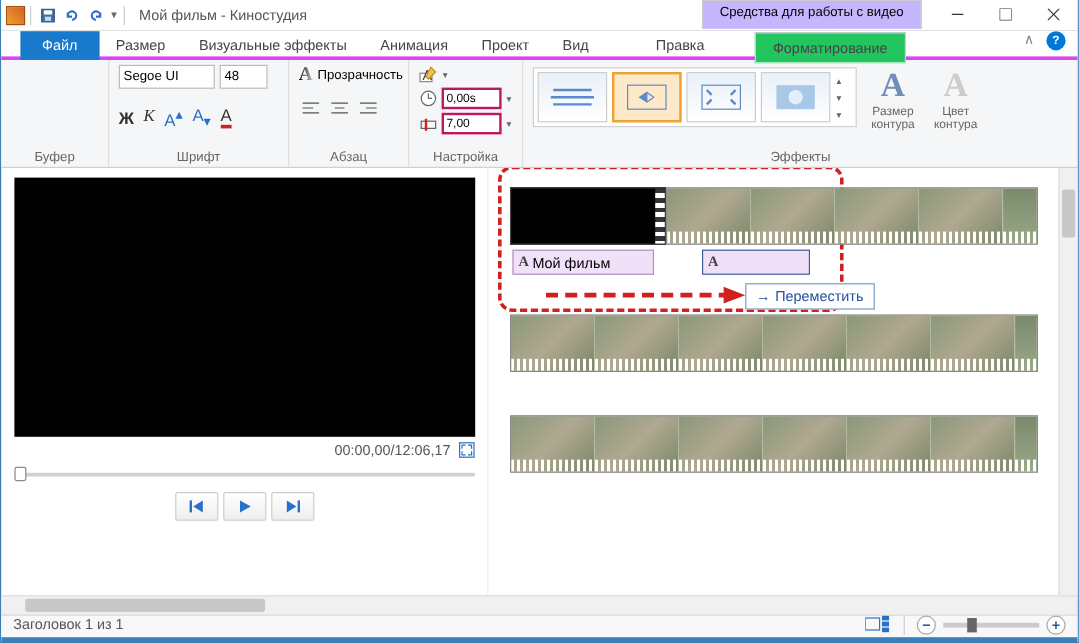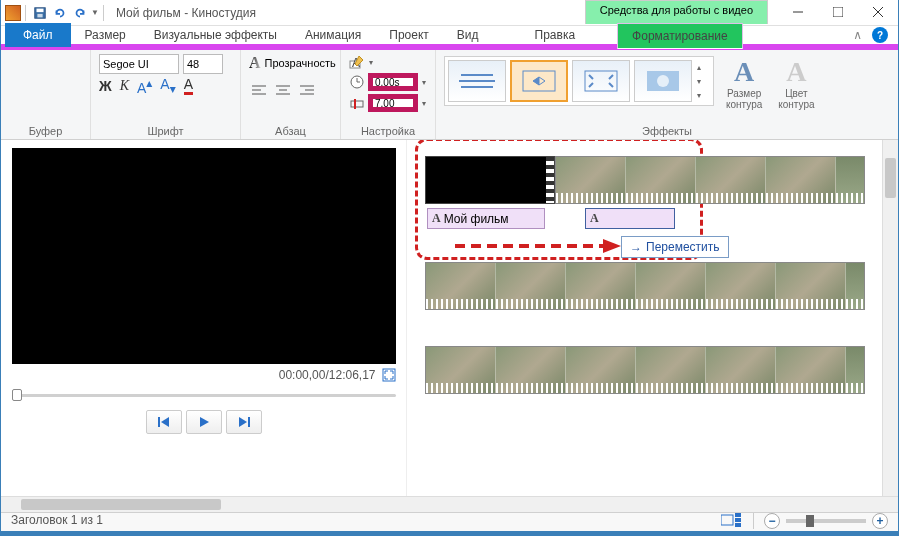--- a/index.html
+++ b/index.html
@@ -5,55 +5,55 @@
 *{box-sizing:border-box;margin:0;padding:0;font-family:'Segoe UI',Tahoma,sans-serif;font-size:12px}
 body{background:#fff;width:899px;height:536px;border:1px solid #3a7fb8;overflow:hidden;position:relative;border-top:none}
 .titlebar{height:26px;display:flex;align-items:center;padding:0 4px;background:#fff;border-bottom:1px solid #e0e0e0}
 .titlebar .app-icon{width:16px;height:16px;background:linear-gradient(45deg,#f0a030,#d06020);border:1px solid #a05010}
 .titlebar .sep{width:1px;height:16px;background:#ccc;margin:0 4px}
 .qat-btn{width:18px;height:18px;display:flex;align-items:center;justify-content:center;margin:0 1px;cursor:pointer}
 .qat-btn svg{width:14px;height:14px}
 .title-text{margin-left:8px;color:#555}
 .context-tabs{position:absolute;top:0;right:130px;display:flex;height:24px}
 .ctx-tab{padding:3px 14px;font-size:11px;border:1px solid #ccc;border-bottom:none}
-.ctx-video{background:#86efac}
+.ctx-video{background:#c4b5fd}
 .ctx-text{background:#e6c9f0}
 .win-btns{position:absolute;top:0;right:0;display:flex}
 .win-btn{width:40px;height:24px;display:flex;align-items:center;justify-content:center;cursor:pointer}
-.ribbon-tabs{height:24px;display:flex;align-items:center;border-bottom:6px solid #d946ef;background:#fff;padding-left:4px}
+.ribbon-tabs{height:24px;display:flex;align-items:flex-start;border-bottom:3px solid #d946ef;background:#fff;padding-left:16px}
 .tab{padding:5px 14px;cursor:pointer;color:#444;font-size:12px}
 .tab.file{background:#1979ca;color:#fff;padding:5px 18px}
 .tab.active-sub{border:1px solid #e0c0e8;border-bottom:1px solid #fff;background:#22c55e;position:relative;top:1px}
 .ribbon-tabs .spacer{flex:1}
 .help-icon{width:16px;height:16px;background:#0078d7;color:#fff;border-radius:50%;display:flex;align-items:center;justify-content:center;font-size:10px;font-weight:bold;margin-right:10px}
 .ribbon{height:90px;background:#f5f6f7;border-bottom:1px solid #d0d0d0;display:flex}
 .group{border-right:1px solid #e0e0e0;padding:4px 8px;position:relative}
 .group-label{position:absolute;bottom:2px;left:0;right:0;text-align:center;color:#666;font-size:11px}
 .big-btn{display:flex;flex-direction:column;align-items:center;padding:2px 4px;cursor:pointer}
 .big-btn .icon{width:32px;height:32px;margin-bottom:2px}
 .big-btn .lbl{font-size:11px;color:#444;text-align:center;line-height:12px}
 .clipboard-grp{display:flex;align-items:flex-start;gap:4px}
 .small-icons{display:flex;flex-direction:column;gap:4px;padding-top:2px}
 .small-icons svg{width:16px;height:16px;cursor:pointer}
 .font-grp{width:150px}
-.font-row1{display:flex;gap:4px;margin-bottom:2px}
+.font-row1{display:flex;gap:4px;margin-bottom:14px}
 .font-name{width:80px;height:20px;border:1px solid #bbb;background:#fff;padding:1px 3px;font-size:11px}
 .font-size{width:40px;height:20px;border:1px solid #bbb;background:#fff;padding:1px 3px;font-size:11px}
 .font-row2{display:flex;gap:8px;align-items:center}
 .font-row2 span{cursor:pointer;font-size:14px;color:#333}
 .bold{font-weight:bold}
 .italic{font-style:italic;font-family:serif}
 .para-grp{width:100px}
 .transp{display:flex;align-items:center;gap:4px;margin-bottom:8px;cursor:pointer}
 .align-row{display:flex;gap:4px}
 .align-btn{width:20px;height:20px;display:flex;align-items:center;justify-content:center;cursor:pointer}
 .adjust-grp{width:95px}
 .adj-row{display:flex;align-items:center;gap:3px;margin-bottom:3px}
 .adj-row svg{width:16px;height:16px}
-.adj-input{width:50px;height:18px;border:5px solid #be185d;background:#fff;font-size:10px;padding:0 2px}
+.adj-input{width:50px;height:18px;border:2px solid #be185d;background:#fff;font-size:10px;padding:0 2px}
 .effects-grp{flex:1;display:flex;align-items:flex-start;gap:8px;padding-top:6px}
 .eff-gallery{display:flex;gap:4px;border:1px solid #d0d0d0;padding:3px;background:#fff}
 .eff-item{width:58px;height:42px;border:1px solid #ccc;background:linear-gradient(#e8f0f8,#fff);display:flex;align-items:center;justify-content:center;cursor:pointer}
 .eff-item.selected{border:2px solid #f0a030;background:#fde8c8}
 .eff-item svg{width:40px;height:28px}
 .eff-btn{display:flex;flex-direction:column;align-items:center;cursor:pointer;padding:0 4px}
 .eff-btn .bigA{font-size:28px;font-family:serif;font-weight:bold;color:#6b8fb8}
 .eff-btn .bigA.dis{color:#ccc}
 .eff-btn .lbl{font-size:10px;color:#666;text-align:center;line-height:11px}
 .workspace{display:flex;height:356px}

